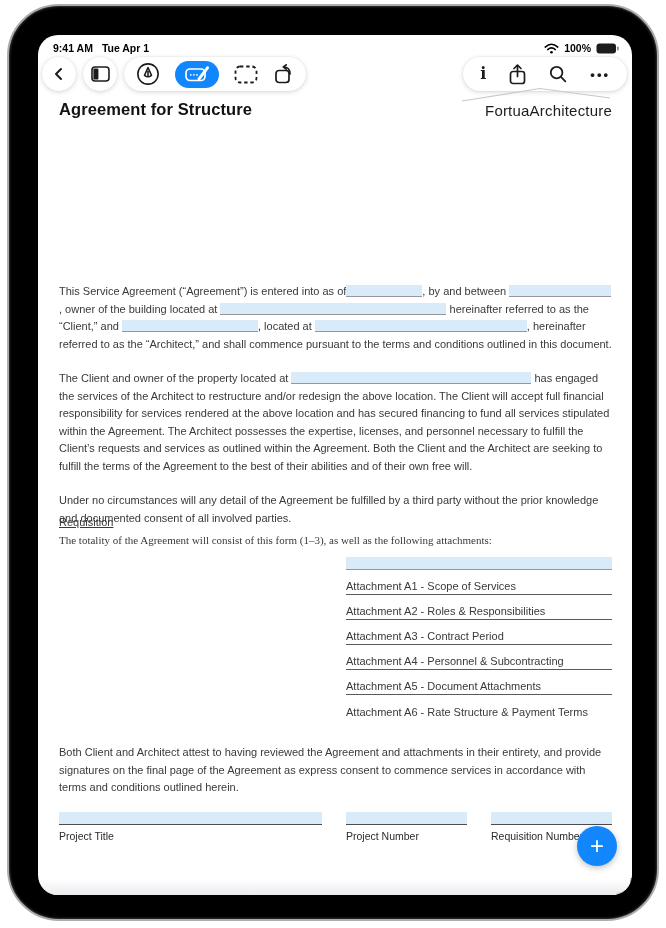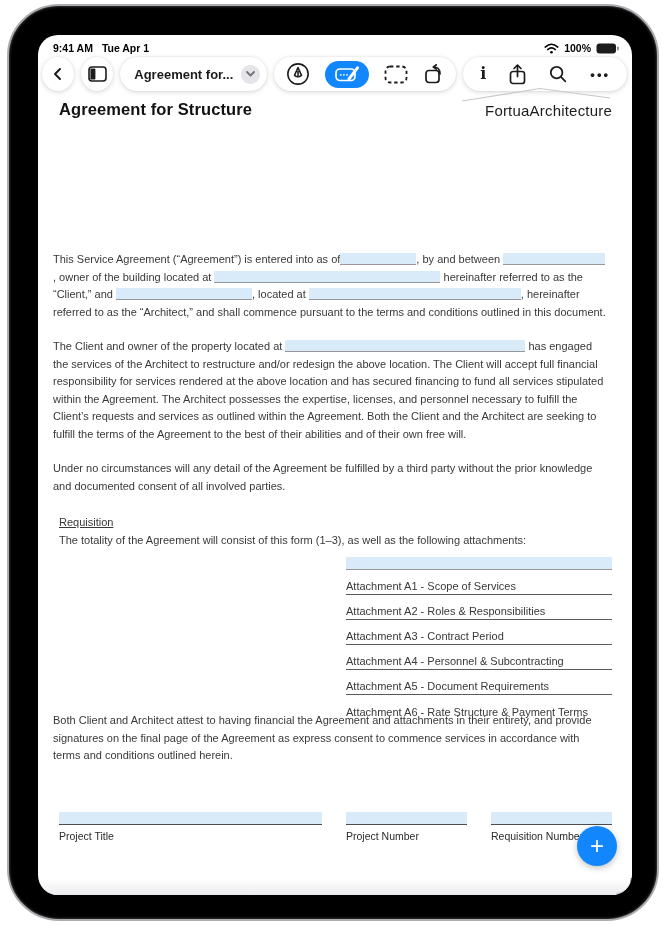--- a/index.html
+++ b/index.html
@@ -41,26 +41,26 @@
     display:flex; align-items:center; justify-content:center; }
   .actions-pill { padding:0 17px; gap:23px; margin-left:auto; }
   .info-i { font-size:16px; font-weight:600; font-family:"DejaVu Serif", serif; line-height:1; }
   .dots { font-size:13px; letter-spacing:2px; font-weight:700; line-height:1; }
 
   
   .doc-title { position:absolute; left:21px; top:65px; font-size:16.5px; font-weight:700; color:#121214; letter-spacing:.1px; }
   .doc-logo { position:absolute; right:20px; top:67px; font-size:15px; font-weight:500; color:#1d1d1f; letter-spacing:.2px; }
   .roofline { position:absolute; right:20px; top:52px; }
 
-  .para { position:absolute; left:15px; width:553px; font-size:11px; line-height:17.5px; color:#39393b; }
+  .para { position:absolute; left:21px; width:553px; font-size:11px; line-height:17.5px; color:#39393b;margin-top:32px; }
   .p1 { top:216px; } .p2 { top:303px; } .p3 { top:425px; } .p4 { top:677px; }
   .blank { display:inline-block; height:12px; background:#d9eaf8; border-bottom:1px solid #96969b; vertical-align:-2px; }
 
   .att-heading { position:absolute; left:21px; top:481px; font-size:11px; color:#39393b; text-decoration:underline; }
-  .att-intro { position:absolute; left:21px; top:499px; font-size:11px; color:#39393b; }
+  .att-intro { position:absolute; left:21px; top:499px; font-size:11px; color:#39393b;font-family:Liberation Serif, serif; }
   .att-table { position:absolute; left:308px; top:522px; width:266px; }
   .att-blank { height:13px; background:#d9eaf8; border-bottom:1px solid #96969b; }
   .att-row { height:25px; display:flex; align-items:flex-end; padding-bottom:2px;
     border-bottom:1px solid #5a5a5e; font-size:11px; color:#39393b; }
   .att-row:last-child { border-bottom:none; }
 
   .field { position:absolute; top:777px; }
   .field .blankbar { height:13px; background:#d9eaf8; border-bottom:1.2px solid #4c4c4f; }
   .field .label { margin-top:5px; font-size:10.5px; color:#2b2b2d; }
   .f1 { left:21px; width:263px; } .f2 { left:308px; width:121px; } .f3 { left:453px; width:121px; }
@@ -107,28 +107,20 @@
           <svg width="14" height="14" viewBox="0 0 14 14" fill="none" stroke="#1c1c1e" stroke-width="2" stroke-linecap="round" stroke-linejoin="round">
             <path d="M9,2 L4,7 L9,12"></path>
           </svg>
         </span>
       </div>
       <div class="circle-btn">
         <span>
           <svg width="19" height="16" viewBox="0 0 19 16" fill="none" stroke="#1c1c1e" stroke-width="1.6">
             <rect x="1" y="1" width="17" height="14" rx="3"></rect>
             <rect x="2.4" y="2.4" width="5" height="11.2" rx="1.2" fill="#1c1c1e" stroke="none"></rect>
-          </svg>
-        </span>
-      </div>
-      <div class="pill title-pill">
-        <span class="t">Agreement for...</span>
-        <span class="chev-circle">
-          <svg width="9" height="6" viewBox="0 0 9 6" fill="none" stroke="#73737a" stroke-width="1.8" stroke-linecap="round" stroke-linejoin="round">
-            <path d="M1,1 L4.5,4.5 L8,1"></path>
           </svg>
         </span>
       </div>
 
       <div class="pill tools-pill">
         <span>
           <span>
             <svg width="24" height="24" viewBox="0 0 26 26" fill="none" stroke="#1c1c1e" stroke-width="1.7" stroke-linecap="round" stroke-linejoin="round">
               <circle cx="13" cy="13" r="11"></circle>
               <path d="M13,6 L16.8,14.5 Q13,17.5 9.2,14.5 Z"></path>
@@ -201,25 +193,25 @@
     <div class="para p3">Under no circumstances will any detail of the Agreement be fulfilled by a third party without the prior knowledge and documented consent of all involved parties.</div>
 
     <div class="att-heading">Requisition</div>
     <div class="att-intro">The totality of the Agreement will consist of this form (1–3), as well as the following attachments:</div>
     <div class="att-table">
       <div class="att-blank"></div>
       <div class="att-row">Attachment A1 - Scope of Services</div>
       <div class="att-row">Attachment A2 - Roles &amp; Responsibilities</div>
       <div class="att-row">Attachment A3 - Contract Period</div>
       <div class="att-row">Attachment A4 - Personnel &amp; Subcontracting</div>
-      <div class="att-row">Attachment A5 - Document Requirements</div>
+      <div class="att-row">Attachment A5 - Document Attachments</div>
       <div class="att-row">Attachment A6 - Rate Structure &amp; Payment Terms</div>
     </div>
 
-    <div class="para p4">Both Client and Architect attest to having financial the Agreement and attachments in their entirety, and provide signatures on the final page of the Agreement as express consent to commence services in accordance with terms and conditions outlined herein.</div>
+    <div class="para p4">Both Client and Architect attest to having reviewed the Agreement and attachments in their entirety, and provide signatures on the final page of the Agreement as express consent to commence services in accordance with terms and conditions outlined herein.</div>
 
     <div class="field f2">
       <div class="blankbar"></div>
       <div class="label">Project Number</div>
     </div>
     <div class="field f1">
       <div class="blankbar"></div>
       <div class="label">Project Title</div>
     </div>
     <div class="field f3">

